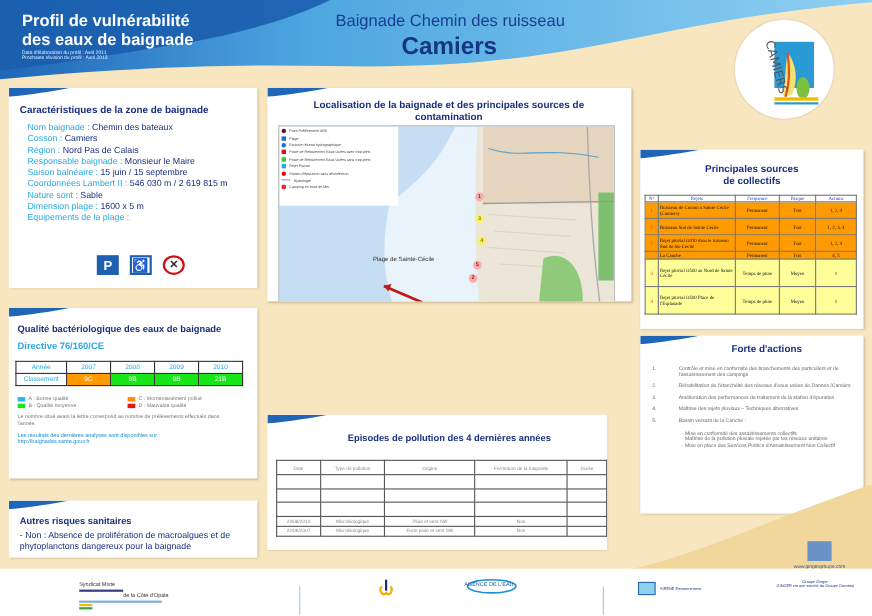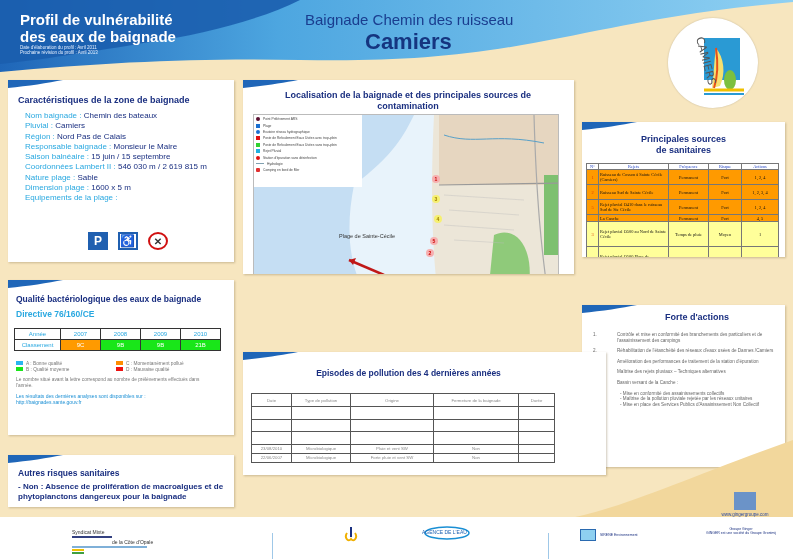--- a/index.html
+++ b/index.html
@@ -42,54 +42,54 @@
   .legend { position: absolute; left: 8px; top: 80px; font-size: 4.8px; color: #777; width: 210px; }
   .legend .row { display: flex; height: 6px; align-items: center; }
   .legend .it { width: 100px; display: flex; align-items: center; gap: 3px; }
   .legend .sw { width: 7px; height: 4px; display: inline-block; }
   .note { position: absolute; left: 8px; top: 97px; font-size: 4.8px; line-height: 5.5px; color: #777; width: 200px; }
   .link { position: absolute; left: 8px; top: 113px; font-size: 5px; line-height: 6px; color: #1a8fd4; width: 210px; }
 
   
   #p-autres { left: 8px; top: 455px; width: 226px; height: 52px; }
   #p-autres .ptitle { position: absolute; left: 10px; top: 13px; font-size: 8.5px; text-align: left; }
-  .autres-txt { position: absolute; left: 10px; top: 27px; font-size: 8px; line-height: 10px; color: #1a2f80; width: 212px; font-weight: bold; }
+  .autres-txt { position: absolute; left: 10px; top: 27px; font-size: 8px; line-height: 10px; color: #1a2f80; width: 212px; }
 
   
   #p-map { left: 243px; top: 80px; width: 331px; height: 194px; }
   #p-map .ptitle { position: absolute; left: 20px; top: 10px; width: 290px; font-size: 9px; line-height: 11px; }
   .map { position: absolute; left: 10px; top: 34px; width: 306px; height: 216px; background: #cfe6f7; overflow: hidden; border: 1px solid #bbb; }
   .map-legend { position: absolute; left: 0; top: 0; width: 108px; height: 72px; background: #fff; font-size: 3.3px; color: #444; padding: 1px 2px; }
   .map-legend div { height: 6.4px; display: flex; align-items: center; gap: 3px; }
   .map-legend i { width: 4px; height: 4px; display: inline-block; }
   .lbl { position: absolute; font-size: 5.5px; color: #333; }
   .mk { position: absolute; width: 8px; height: 8px; border-radius: 50%; font-size: 5px; text-align: center; line-height: 8px; font-weight: bold; }
 
   
-  #p-src { left: 582px; top: 122px; width: 203px; height: 135px; padding-left: 36px; }
+  #p-src { left: 582px; top: 136px; width: 203px; height: 163px; padding-left: 36px; }
   #p-src .ptitle { position: absolute; left: 0; top: 12px; width: 203px; font-size: 9px; line-height: 11px; }
   table.st { position: absolute; left: 4px; top: 41px; border-collapse: collapse; font-family: "Liberation Serif", serif; font-size: 4.4px; width: 193px; }
   table.st th { background: #fff; color: #1a3dc0; border: 1px solid #777; font-weight: normal; height: 6px; }
   table.st td { border: 1px solid #777; color: #111; text-align: center; }
   table.st td.l { text-align: left; padding-left: 1px; }
   table.st td.n { color: #e04000; }
   table.st tr.o td { background: #ff9a00; height: 15px; }
   table.st tr.o.short td { height: 7px; }
   table.st tr.y td { background: #ffff9a; height: 25px; }
 
   
   #p-plan { left: 582px; top: 305px; width: 203px; height: 162px; }
   #p-plan .ptitle { position: absolute; left: 30px; top: 7px; width: 170px; font-size: 9px; }
   .plan { position: absolute; left: 8px; top: 27px; font-size: 4.6px; color: #666; width: 190px; }
   .plan .it { display: flex; margin-bottom: 5px; line-height: 5.6px; }
   .plan .num { width: 27px; flex: none; padding-left: 3px; }
   .plan .sub { padding-left: 30px; line-height: 5.6px; }
 
   
-  #p-ep { left: 243px; top: 352px; width: 363px; height: 123px; }
+  #p-ep { left: 243px; top: 377px; width: 309px; height: 123px; }
   #p-ep .ptitle { position: absolute; left: 0; top: 16px; width: 331px; font-size: 8.5px; }
   table.et { position: absolute; left: 8px; top: 41px; border-collapse: collapse; font-size: 4.3px; color: #888; }
   table.et td { border: 1px solid #555; height: 12.6px; text-align: center; }
   table.et tr.h td { height: 13px; }
   table.et tr.d td { height: 9px; }
 
   
   .footer { position: absolute; left: 0; top: 517px; width: 793px; height: 43px; background: #fff; }
   .f-logo { position: absolute; font-size: 4.5px; color: #334; }
   .vsep { position: absolute; top: 16px; width: 1px; height: 26px; background: #9fc8e8; }
@@ -133,26 +133,26 @@
   </svg>
 </div>
 
 <div class="panel" id="p-carac">
   <svg class="tab" viewBox="0 0 55 8" width="55" height="8">
       <path d="M0,0 L55,0 C40,3 20,6 0,8 Z" fill="#1f66b8"></path>
     </svg>
   <div class="ptitle">Caractéristiques de la zone de baignade</div>
   <div class="carac-list">
     <div><span class="k">Nom baignade : </span><span class="v">Chemin des bateaux</span></div>
-    <div><span class="k">Pluvial : </span><span class="v">Camiers</span></div>
+    <div><span class="k">Cosson : </span><span class="v">Camiers</span></div>
     <div><span class="k">Région : </span><span class="v">Nord Pas de Calais</span></div>
     <div><span class="k">Responsable baignade : </span><span class="v">Monsieur le Maire</span></div>
     <div><span class="k">Saison balnéaire : </span><span class="v">15 juin / 15 septembre</span></div>
     <div><span class="k">Coordonnées Lambert II : </span><span class="v">546 030 m / 2 619 815 m</span></div>
-    <div><span class="k">Nature plage : </span><span class="v">Sable</span></div>
+    <div><span class="k">Nature sont : </span><span class="v">Sable</span></div>
     <div><span class="k">Dimension plage : </span><span class="v">1600 x 5 m</span></div>
     <div><span class="k">Equipements de la plage : </span><span class="v"></span></div>
   </div>
   <div class="equip">
     <span style="background:#1f5fb0;color:#fff;">P</span>
     <span style="background:#fff;color:#1f5fb0;border:2px solid #1f5fb0;">♿</span>
     <span style="border-radius:50%;border:2px solid #d01010;color:#333;font-size:10px;">✕</span>
   </div>
 </div>
 
@@ -287,21 +287,21 @@
     <div class="mk" style="left:176px;top:122px;background:#f6b0b0;color:#c00;">5</div>
   </div>
 </div>
 
 <div class="panel" id="p-src">
   <svg class="tab" viewBox="0 0 55 8" width="55" height="8">
       <path d="M0,0 L55,0 C40,3 20,6 0,8 Z" fill="#1f66b8"></path>
     </svg>
   <div class="ptitle">
     <div>Principales sources</div>
-    <div>de sanitaires</div>
+    <div>de collectifs</div>
   </div>
   <table class="st">
     <tbody>
         <tr>
       <th style="width:12px">N°</th>
       <th style="width:70px">Rejets</th>
       <th style="width:40px">Fréquence</th>
       <th style="width:33px">Risque</th>
       <th>Actions</th>
     </tr>

